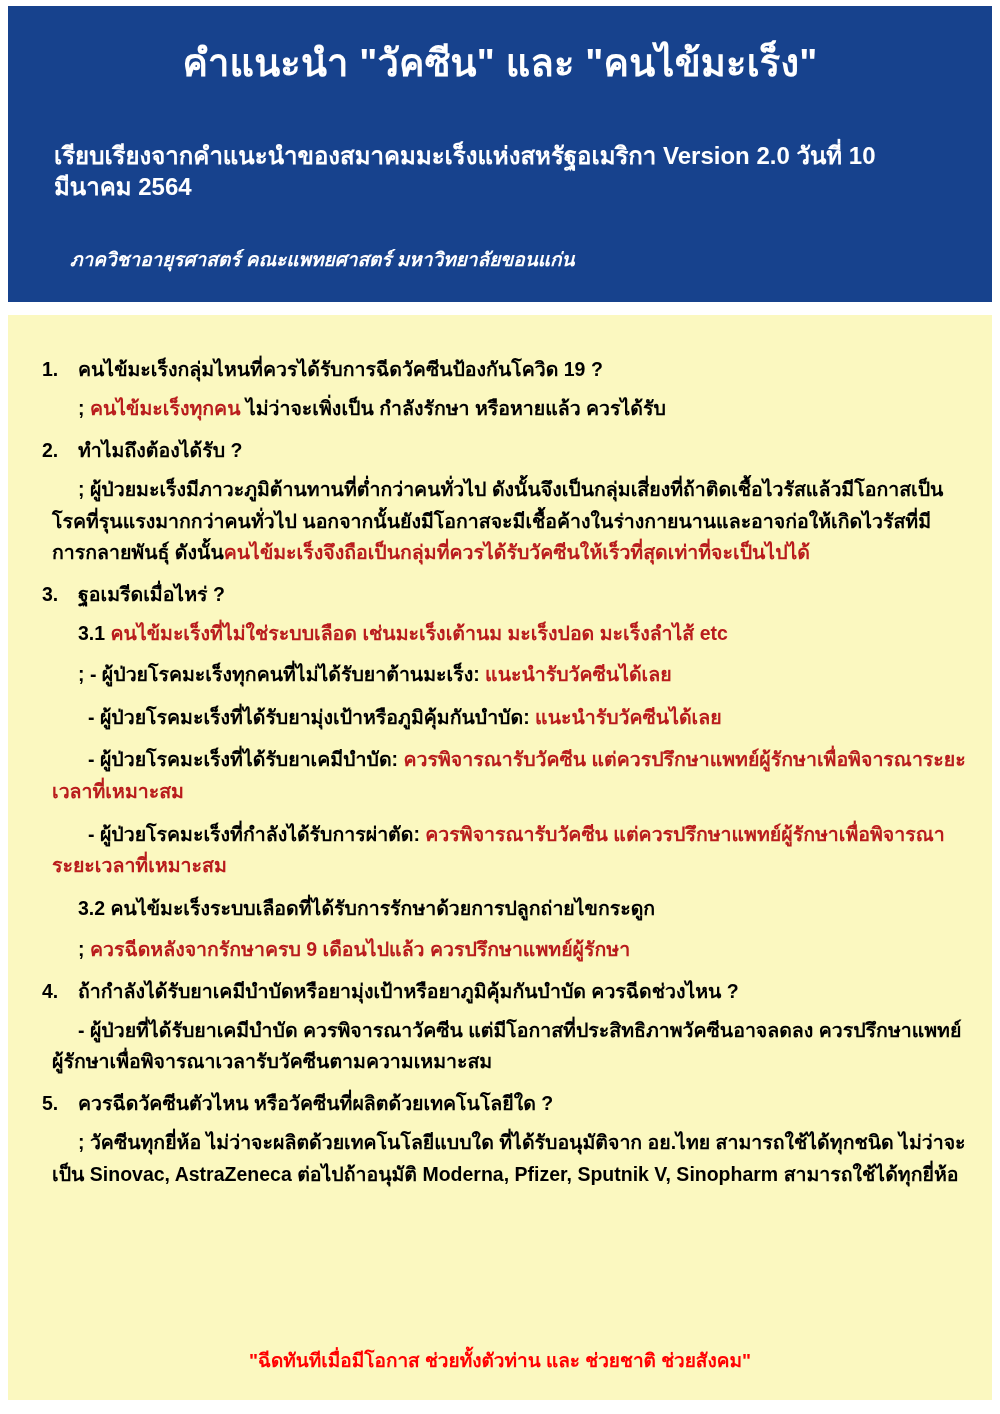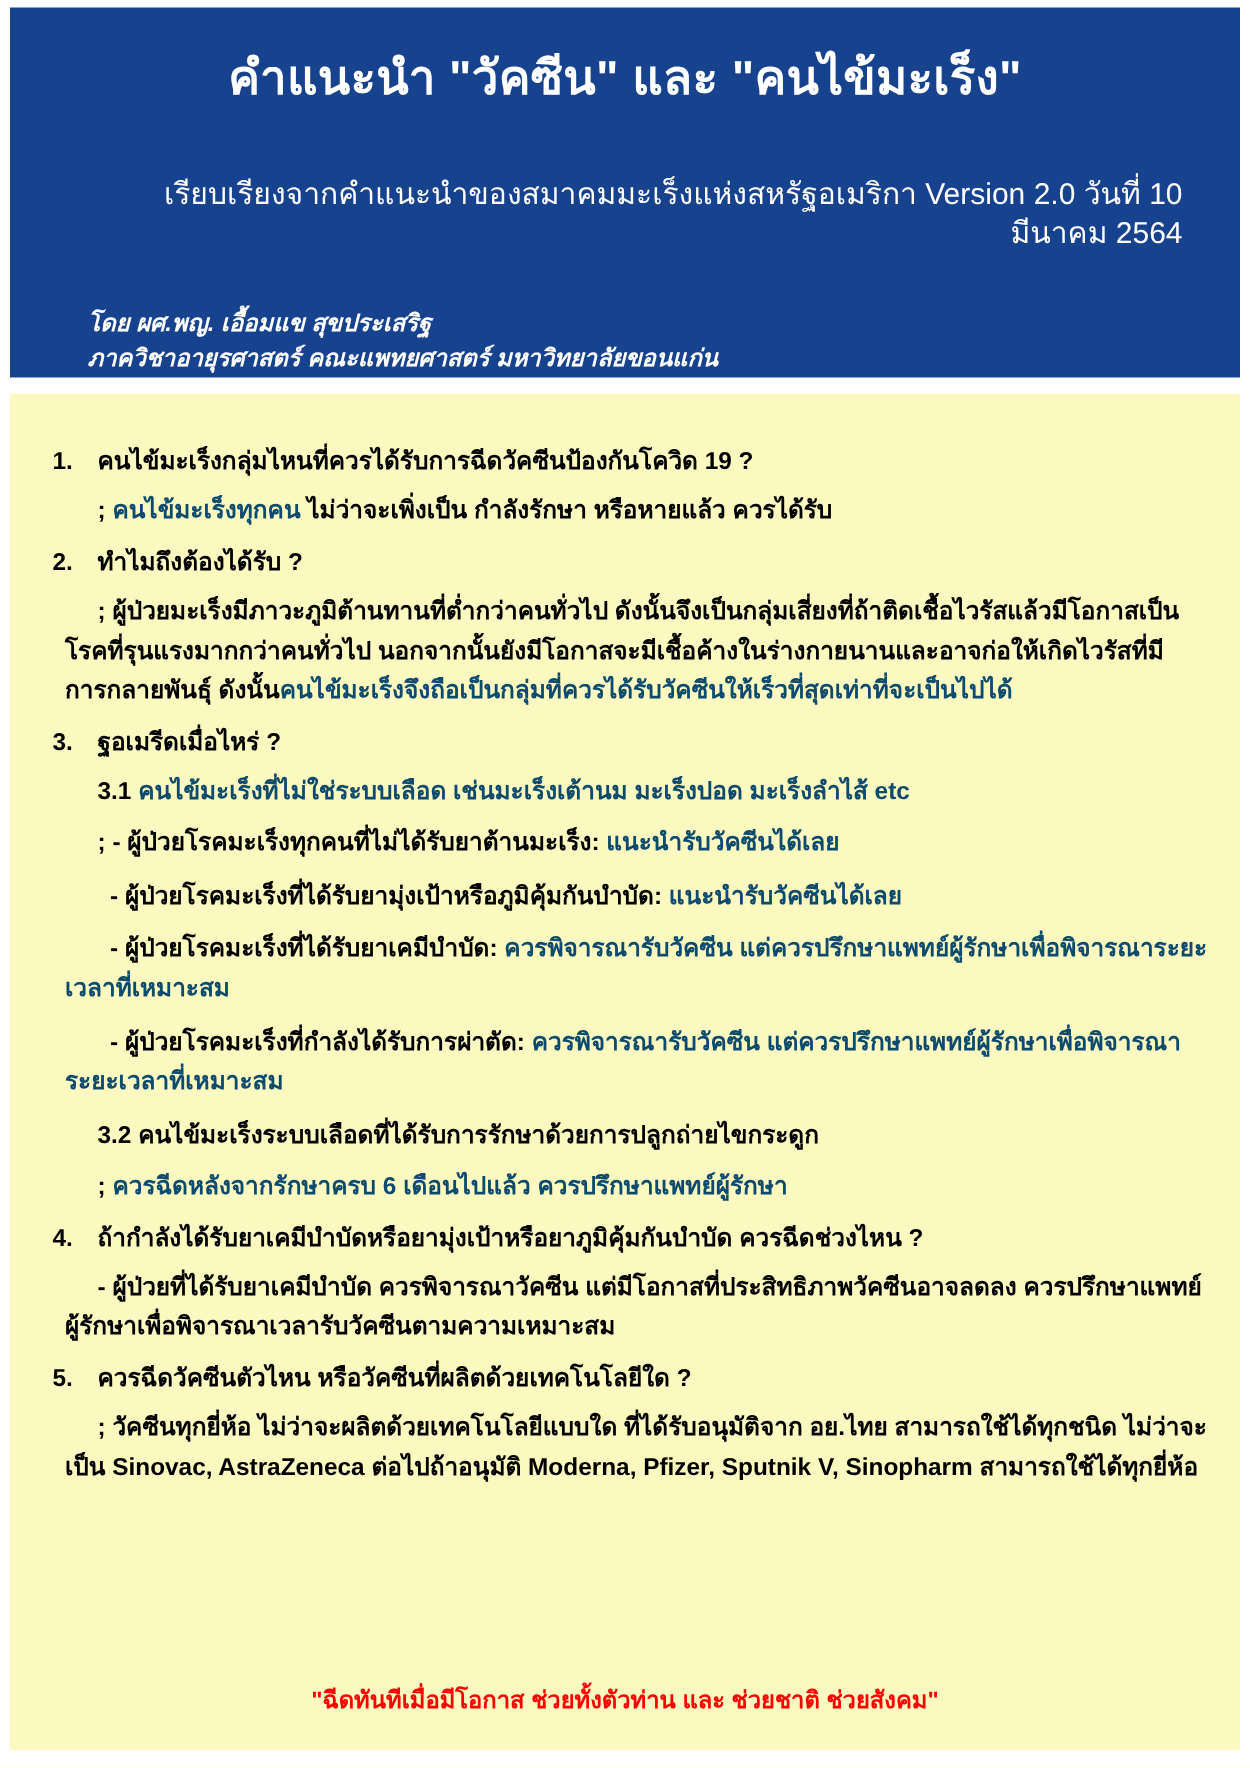--- a/index.html
+++ b/index.html
@@ -40,24 +40,24 @@
     text-align: center;
     color: #ffffff;
     font-size: 38px;
     font-weight: bold;
     line-height: 1.25;
     letter-spacing: 0.2px;
   }
 
   .header-subtitle {
     margin: 52px 0 0 0;
-    text-align: right;
+    text-align: left;
     color: #ffffff;
     font-size: 24px;
-    font-weight: normal;
+    font-weight: bold;
     line-height: 1.3;
   }
 
   .header-author-block {
     margin-top: 44px;
     padding-left: 16px;
   }
 
   .header-author,
   .header-affiliation {
@@ -147,21 +147,21 @@
     font-weight: bold;
     color: #000000;
     line-height: 1.62;
   }
 
   .dash-line.first-dash {
     text-indent: 26px;
   }
 
   .red {
-    color: #0c4a6e;
+    color: #b91c1c;
     text-align: right;
   }
 
   .black {
     color: #000000;
   }
 
   
   .slogan {
     position: absolute;
@@ -180,21 +180,20 @@
 <body>
 
 <div class="poster">
 
   <div class="header">
     <h1 class="header-title">คำแนะนำ "วัคซีน" และ "คนไข้มะเร็ง"</h1>
 
     <p class="header-subtitle">เรียบเรียงจากคำแนะนำของสมาคมมะเร็งแห่งสหรัฐอเมริกา Version 2.0 วันที่ 10 มีนาคม 2564</p>
 
     <div class="header-author-block">
-      <p class="header-author">โดย ผศ.พญ. เอื้อมแข สุขประเสริฐ</p>
       <p class="header-affiliation">ภาควิชาอายุรศาสตร์ คณะแพทยศาสตร์ มหาวิทยาลัยขอนแก่น</p>
     </div>
   </div>
 
   <div class="body-panel">
     <ul class="qa-list">
 
       <li class="qa-item">
         <p class="question">
           <span class="q-num">1.</span>
@@ -239,21 +238,21 @@
 
         <p class="dash-line">
           <span class="black">- ผู้ป่วยโรคมะเร็งที่กำลังได้รับการผ่าตัด: </span><span class="red">ควรพิจารณารับวัคซีน แต่ควรปรึกษาแพทย์ผู้รักษาเพื่อพิจารณาระยะเวลาที่เหมาะสม</span>
         </p>
 
         <p class="sub-head">
           <span class="black">3.2 คนไข้มะเร็งระบบเลือดที่ได้รับการรักษาด้วยการปลูกถ่ายไขกระดูก</span>
         </p>
 
         <p class="answer">
-          <span class="black">; </span><span class="red">ควรฉีดหลังจากรักษาครบ 6 เดือนไปแล้ว ควรปรึกษาแพทย์ผู้รักษา</span>
+          <span class="black">; </span><span class="red">ควรฉีดหลังจากรักษาครบ 9 เดือนไปแล้ว ควรปรึกษาแพทย์ผู้รักษา</span>
         </p>
       </li>
 
       <li class="qa-item">
         <p class="question">
           <span class="q-num">4.</span>
           <span>ถ้ากำลังได้รับยาเคมีบำบัดหรือยามุ่งเป้าหรือยาภูมิคุ้มกันบำบัด ควรฉีดช่วงไหน ?</span>
         </p>
         <p class="answer hang">- ผู้ป่วยที่ได้รับยาเคมีบำบัด ควรพิจารณาวัคซีน แต่มีโอกาสที่ประสิทธิภาพวัคซีนอาจลดลง ควรปรึกษาแพทย์ผู้รักษาเพื่อพิจารณาเวลารับวัคซีนตามความเหมาะสม</p>
       </li>

